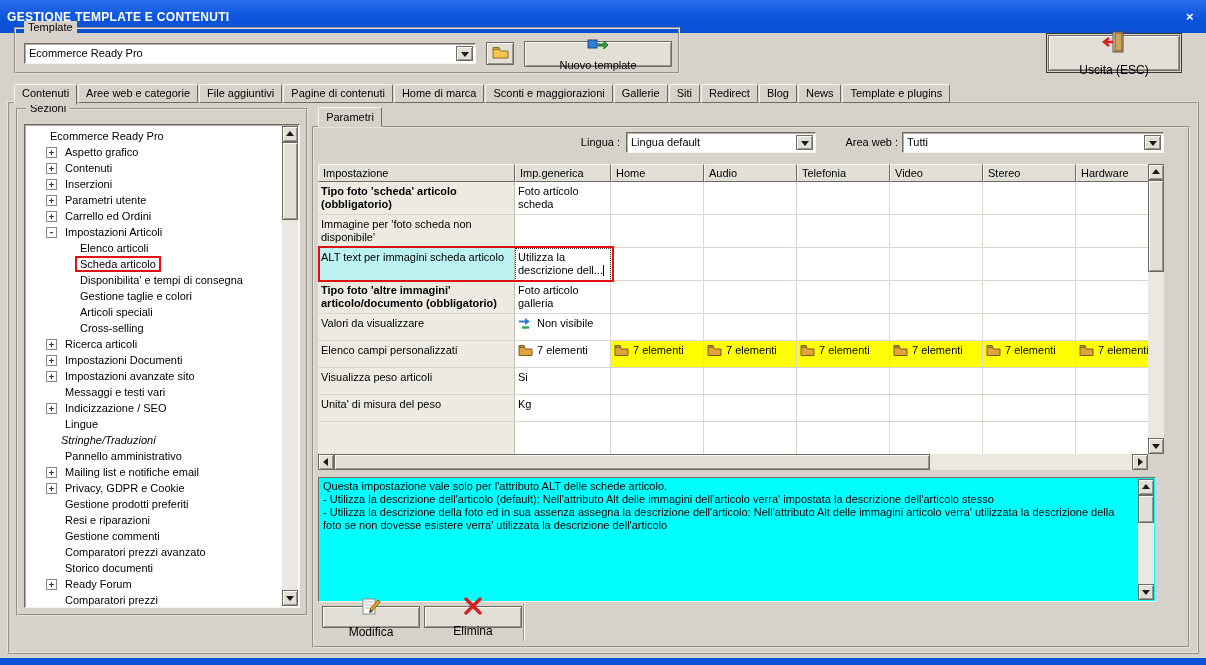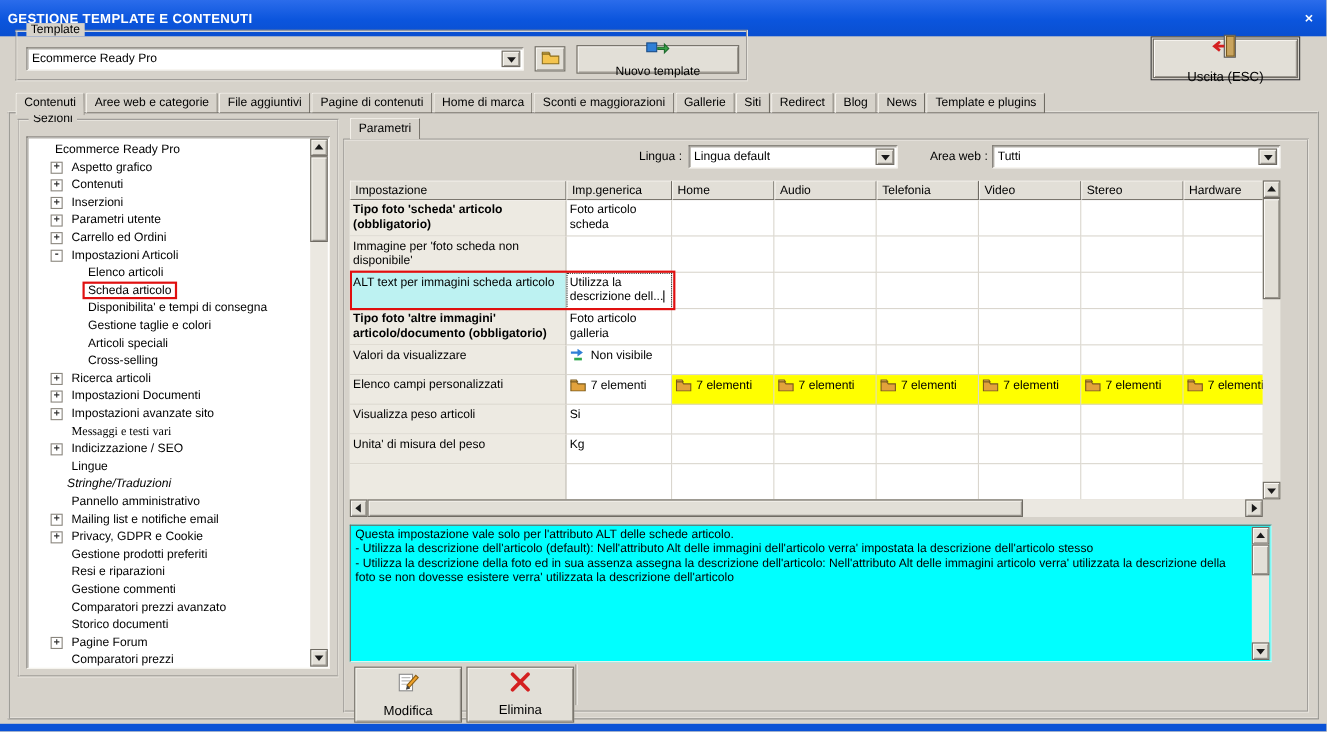--- a/index.html
+++ b/index.html
@@ -102,21 +102,21 @@
   .table-vscroll { left:1148px; top:164px; height:290px; z-index:3; }
   .table-hscroll { left:318px; top:454px; width:830px; z-index:3; }
   .hthumb { height:16px; }
 
   .infobox { position:absolute; left:318px; top:477px; width:838px; height:125px; background:#00FFFF;
     border:1px solid; border-color:#6f6b63 #F6F3ED #F6F3ED #6f6b63; z-index:3; }
   .infotext { position:absolute; left:4px; top:2px; right:20px; bottom:2px; white-space:pre-wrap;
     line-height:13px; overflow:hidden; }
   .info-vscroll { right:1px; top:1px; bottom:1px; }
 
-  .action-btn { position:absolute; top:606px; width:98px; height:51px; z-index:3; font-size:12px; }
+  .action-btn { position:absolute; top:606px; width:98px; height:22px; z-index:3; font-size:12px; }
   .vsep { position:absolute; left:523px; top:604px; height:37px; width:2px; z-index:3;
     border-left:1px solid #9a968e; border-right:1px solid #FBF9F5; }
 </style>
 </head>
 <body>
 
 <div class="titlebar">
   <span>GESTIONE TEMPLATE E CONTENUTI</span>
   <span class="close">×</span>
 </div>
@@ -234,21 +234,21 @@
         <span class="tlabel">Ricerca articoli</span>
       </div>
       <div class="titem" style="padding-left: 20px;">
         <span class="ebox">+</span>
         <span class="tlabel">Impostazioni Documenti</span>
       </div>
       <div class="titem" style="padding-left: 20px;">
         <span class="ebox">+</span>
         <span class="tlabel">Impostazioni avanzate sito</span>
       </div>
-      <div class="titem" style="padding-left: 20px; font-family: Liberation Serif, serif;">
+      <div class="titem" style="padding-left: 20px;">
         <span class="ebox empty"></span>
         <span class="tlabel">Messaggi e testi vari</span>
       </div>
       <div class="titem" style="padding-left: 20px;">
         <span class="ebox">+</span>
         <span class="tlabel">Indicizzazione / SEO</span>
       </div>
       <div class="titem" style="padding-left: 20px;">
         <span class="ebox empty"></span>
         <span class="tlabel">Lingue</span>
@@ -284,21 +284,21 @@
       <div class="titem" style="padding-left: 20px;">
         <span class="ebox empty"></span>
         <span class="tlabel">Comparatori prezzi avanzato</span>
       </div>
       <div class="titem" style="padding-left: 20px;">
         <span class="ebox empty"></span>
         <span class="tlabel">Storico documenti</span>
       </div>
       <div class="titem" style="padding-left: 20px;">
         <span class="ebox">+</span>
-        <span class="tlabel">Pagine Forum</span>
+        <span class="tlabel">Ready Forum</span>
       </div>
       <div class="titem" style="padding-left: 20px;">
         <span class="ebox empty"></span>
         <span class="tlabel">Comparatori prezzi</span>
       </div>
     </div>
   <div class="sb-v" style="right:1px; top:1px; bottom:1px;">
     <div class="sbtn">
         <span class="tri-up"></span>
       </div>

